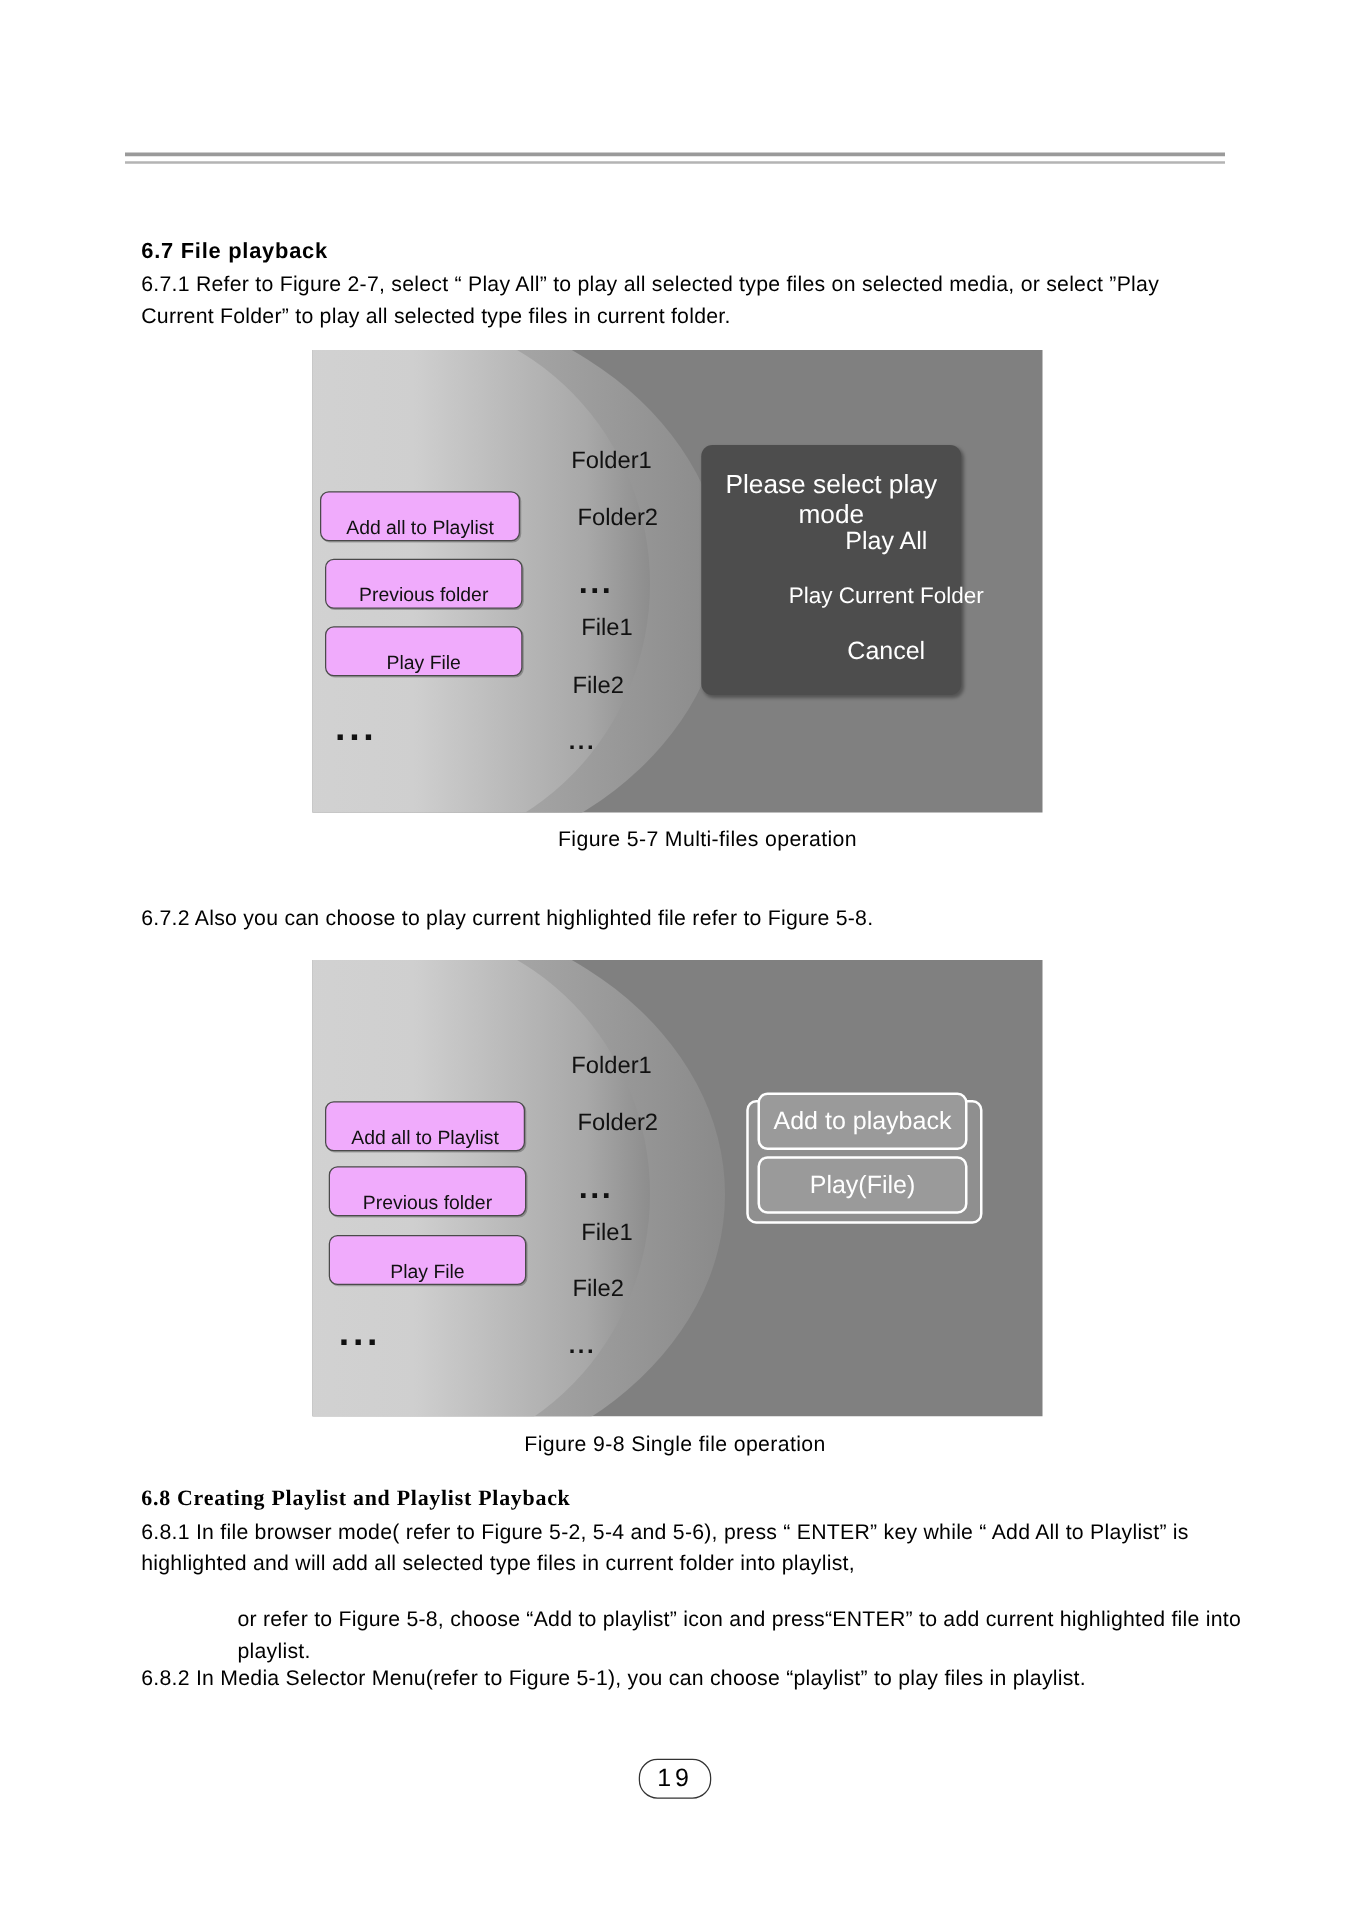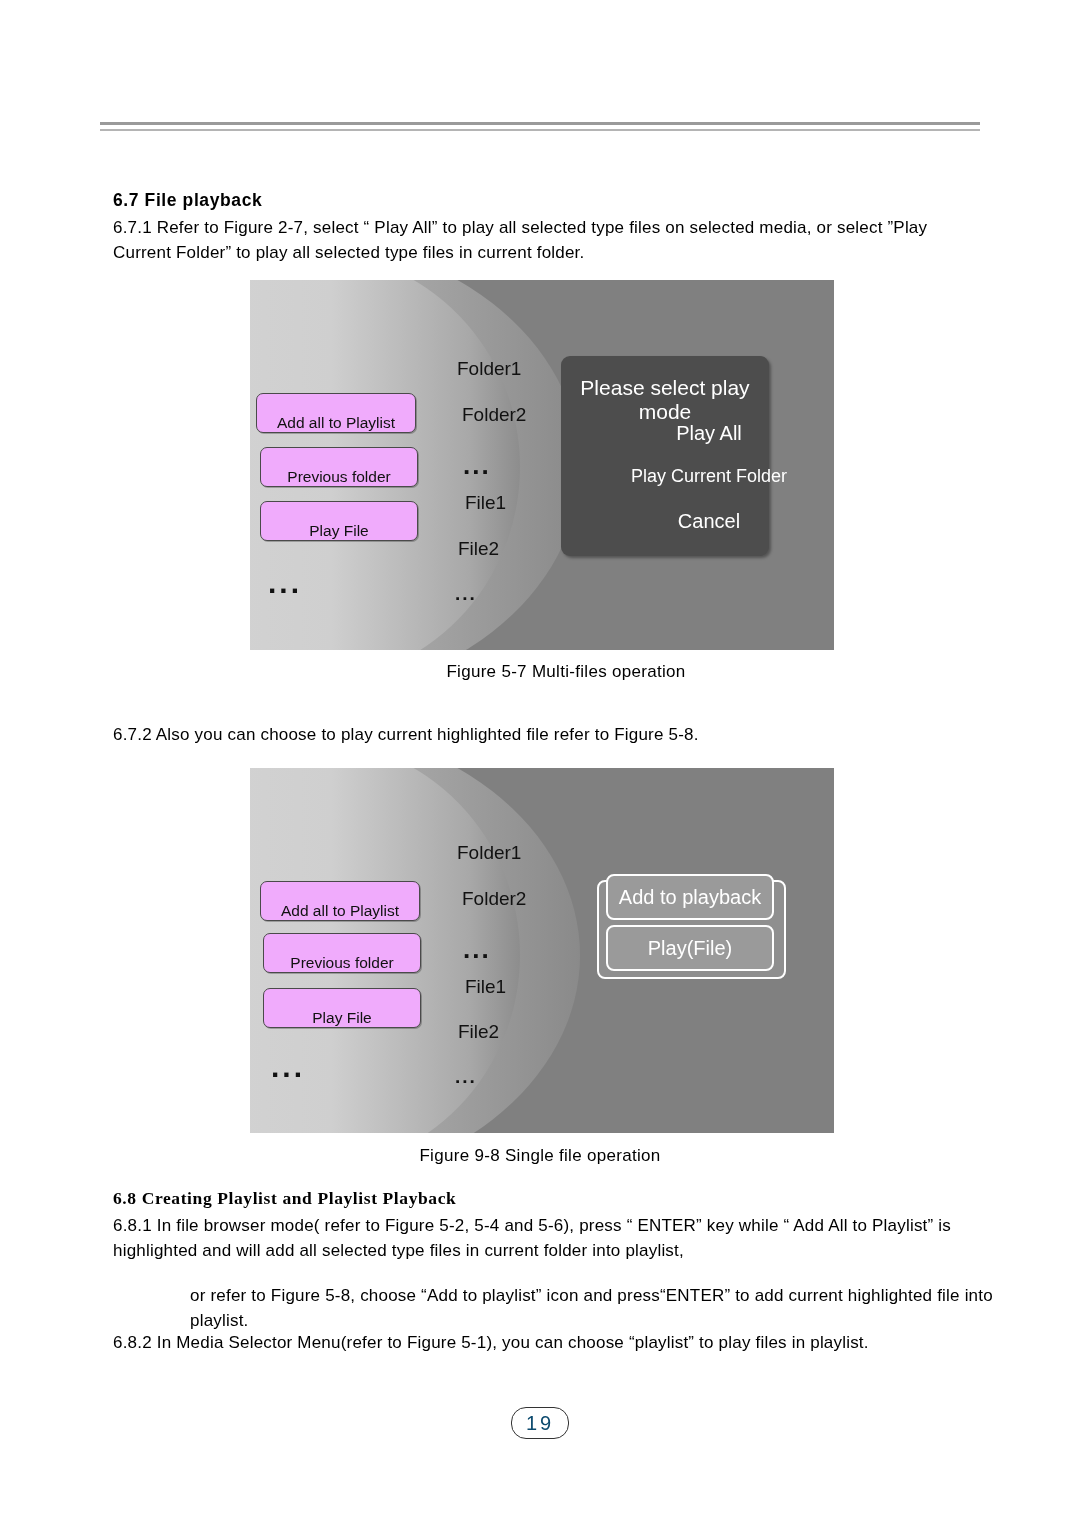--- a/index.html
+++ b/index.html
@@ -162,21 +162,21 @@
     transform: translateX(-50%);
     width: 56px;
     height: 30px;
     border: 1.5px solid #333;
     border-radius: 15px;
     display: flex;
     align-items: center;
     justify-content: center;
     font-size: 20px;
     letter-spacing: 3px;
-    color: #0c4a6e;
+    color: #000000;
   }
 </style>
 </head>
 <body>
 
 <div class="rule-group" style="top:122px;">
   <div class="rule"></div>
   <div class="rule thin"></div>
 </div>
 

